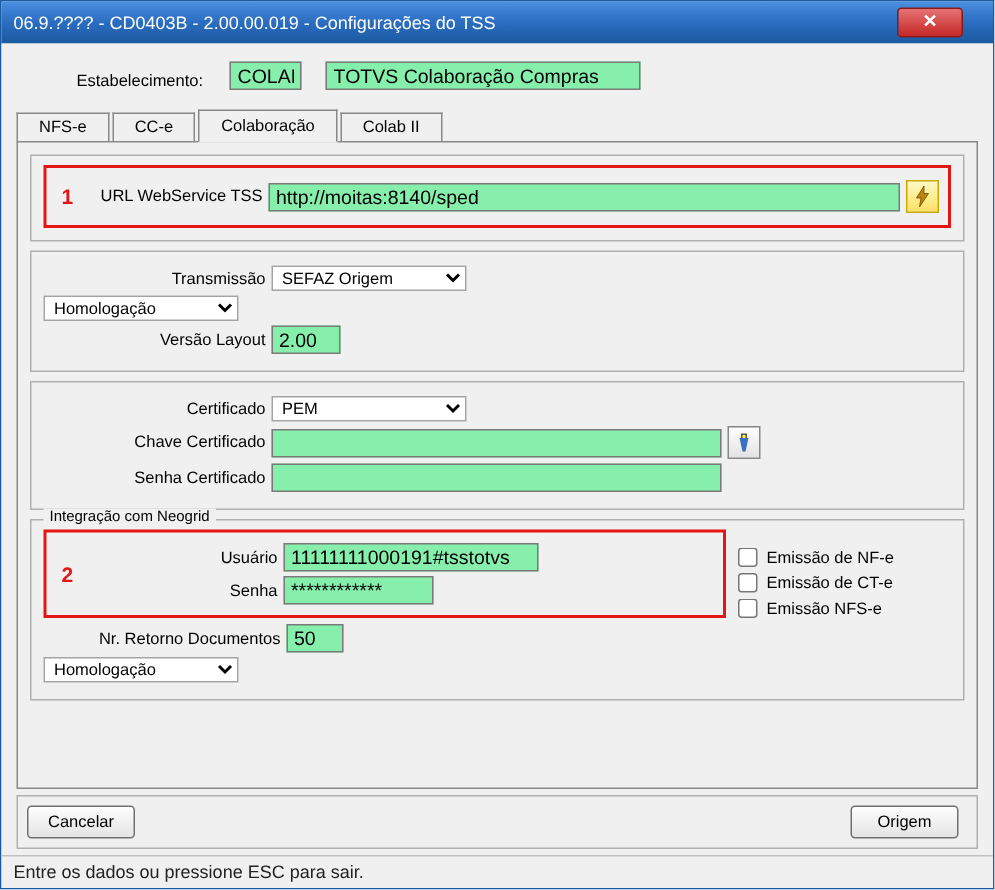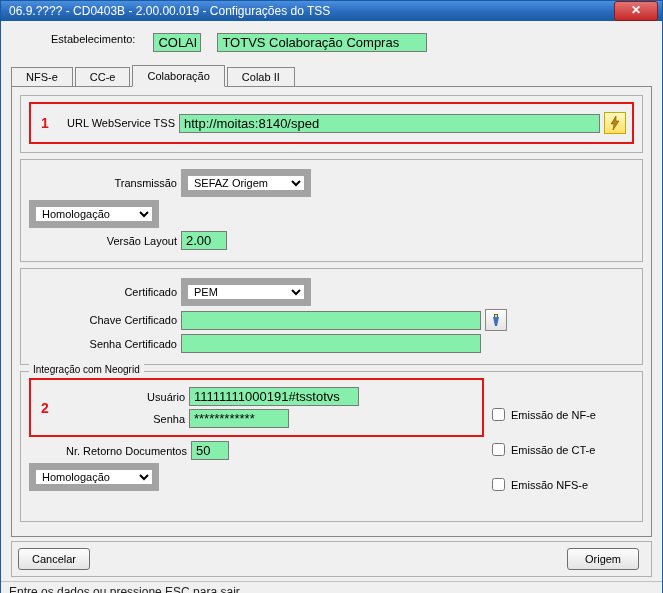--- a/index.html
+++ b/index.html
@@ -18,21 +18,21 @@
     border: 1px solid #1a5aa0;
     background: #f0f0f0;
     display: flex;
     flex-direction: column;
   }
   .titlebar {
     height: 28px;
     background: linear-gradient(to bottom, #4a8fe0 0%, #2b6dc0 50%, #1a5aa0 100%);
     display: flex;
     align-items: center;
-    padding: 0 4px 0 8px;
+    padding: 0 20px 0 8px;
     color: #fff;
     font-size: 12px;
   }
   .title-text { flex: 1; }
   .close-btn {
     width: 44px;
     height: 20px;
     background: linear-gradient(to bottom, #e57373 0%, #c62828 100%);
     border: 1px solid #8b1a1a;
     border-radius: 3px;
@@ -45,21 +45,21 @@
   }
   .content {
     flex: 1;
     background: #f0f0f0;
     padding: 8px 10px 4px 10px;
     display: flex;
     flex-direction: column;
   }
   .estab-row {
     display: flex;
-    align-items: flex-start;
+    align-items: flex-end;
     margin: 4px 0 10px 40px;
     gap: 16px;
   }
   .estab-row label { margin-right: 2px; }
   .txt {
     border: 1px solid #7a7a7a;
     background: #86efac;
     height: 19px;
     padding: 1px 4px;
     font-family: inherit;
@@ -134,23 +134,23 @@
     display: flex;
     align-items: center;
     margin: 3px 0;
   }
   .form-row label {
     text-align: right;
     margin-right: 4px;
   }
   .lbl-110 { width: 148px; }
   .select {
-    border: 7px solid #a3a3a3;
+    border: 1px solid #a3a3a3;
     background: #fff;
-    height: 28px;
+    height: 17px;
     font-family: inherit;
     font-size: 11px;
     padding: 0 2px;
   }
   .icon-btn {
     width: 22px;
     height: 22px;
     border: 1px solid #888;
     background: linear-gradient(to bottom,#fdfdfd,#e3e3e3);
     display: inline-flex;
@@ -162,21 +162,21 @@
   .url-row {
     display: flex;
     align-items: center;
     flex: 1;
   }
   .url-row label { margin-right: 4px; }
   .url-row .txt { flex: 1; }
   .neogrid-body { display: flex; }
   .neogrid-left { flex: 1; }
   .neogrid-right { width: 150px; padding-top: 8px; padding-left: 8px;}
-  .chk-row { display: flex; align-items: flex-end; margin: 22px 0; }
+  .chk-row { display: flex; align-items: flex-end; margin: 4px 0; }
   .chk-row input { margin: 0 6px 0 0; }
   .button-bar {
     border: 1px solid #b0b0b0;
     padding: 6px;
     margin-top: 4px;
     display: flex;
     align-items: center;
   }
   .btn {
     min-width: 72px;

